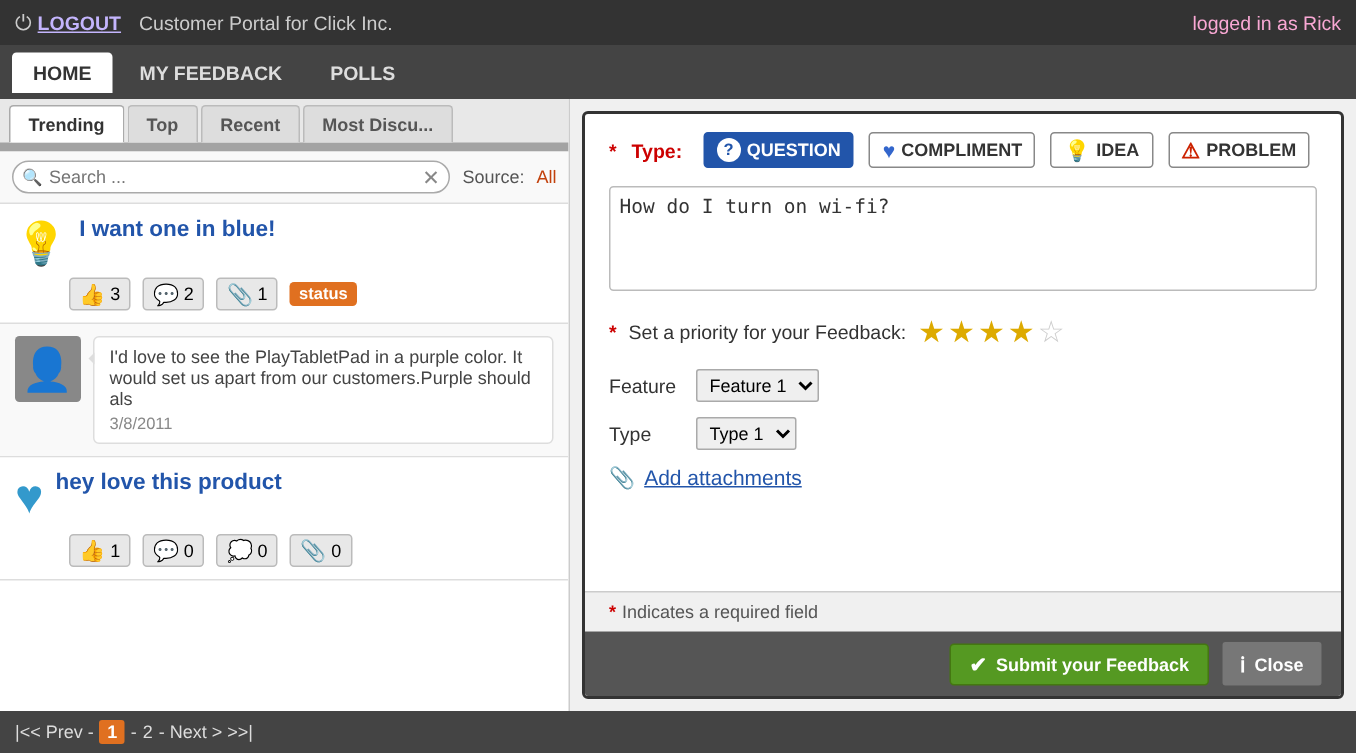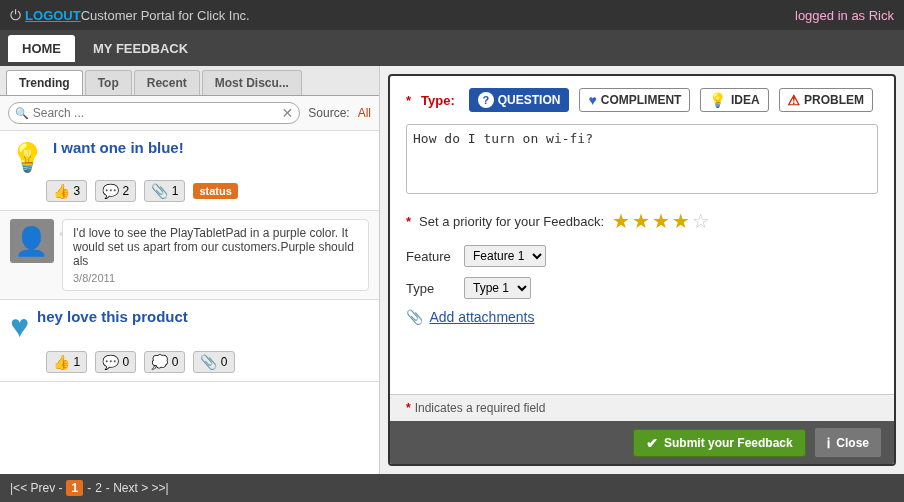--- a/index.html
+++ b/index.html
@@ -8,22 +8,22 @@
     
     .top-bar {
       background: #333;
       height: 30px;
       display: flex;
       align-items: center;
       padding: 0 10px;
       color: #ccc;
     }
     .top-bar .power-icon { color: #ccc; margin-right: 4px; font-size: 14px; }
-    .top-bar .logout-link { color: #0ea5e9; font-weight: bold; text-decoration: underline; cursor: pointer; }
-    .top-bar .portal-title { color: #ccc; }
+    .top-bar .logout-link { color: #c4b5fd; font-weight: bold; text-decoration: underline; cursor: pointer; }
+    .top-bar .portal-title { color: #ccc; margin-left: 12px; }
     .top-bar .logged-in { margin-left: auto; color: #f9a8d4; }
 
     
     .nav-bar {
       background: #444;
       height: 36px;
       display: flex;
       align-items: center;
       padding: 0 8px;
       gap: 4px;
@@ -72,21 +72,21 @@
       display: flex;
       flex-direction: column;
       height: 100%;
       overflow: hidden;
     }
 
     
     .tabs {
       display: flex;
       background: #e8e8e8;
-      border-bottom: 1px solid #a3a3a3;
+      border-bottom: 6px solid #a3a3a3;
       padding: 4px 6px 0;
       gap: 2px;
     }
     .tab {
       padding: 5px 12px;
       font-size: 12px;
       font-weight: bold;
       cursor: pointer;
       border-radius: 3px 3px 0 0;
       color: #555;
@@ -418,20 +418,21 @@
 <div class="top-bar">
   <span class="power-icon">⏻</span>
   <span class="logout-link">LOGOUT</span>
   <span class="portal-title">Customer Portal for Click Inc.</span>
   <span class="logged-in">logged in as Rick</span>
 </div>
 
 <div class="nav-bar">
   <div class="nav-item active">HOME</div>
   <div class="nav-item">MY FEEDBACK</div>
+  <div class="nav-item">POLLS</div>
 </div>
 
 <div class="main-area">
 
   <div class="left-panel">
 
     <div class="tabs">
       <div class="tab active">Trending</div>
       <div class="tab">Top</div>
       <div class="tab">Recent</div>

